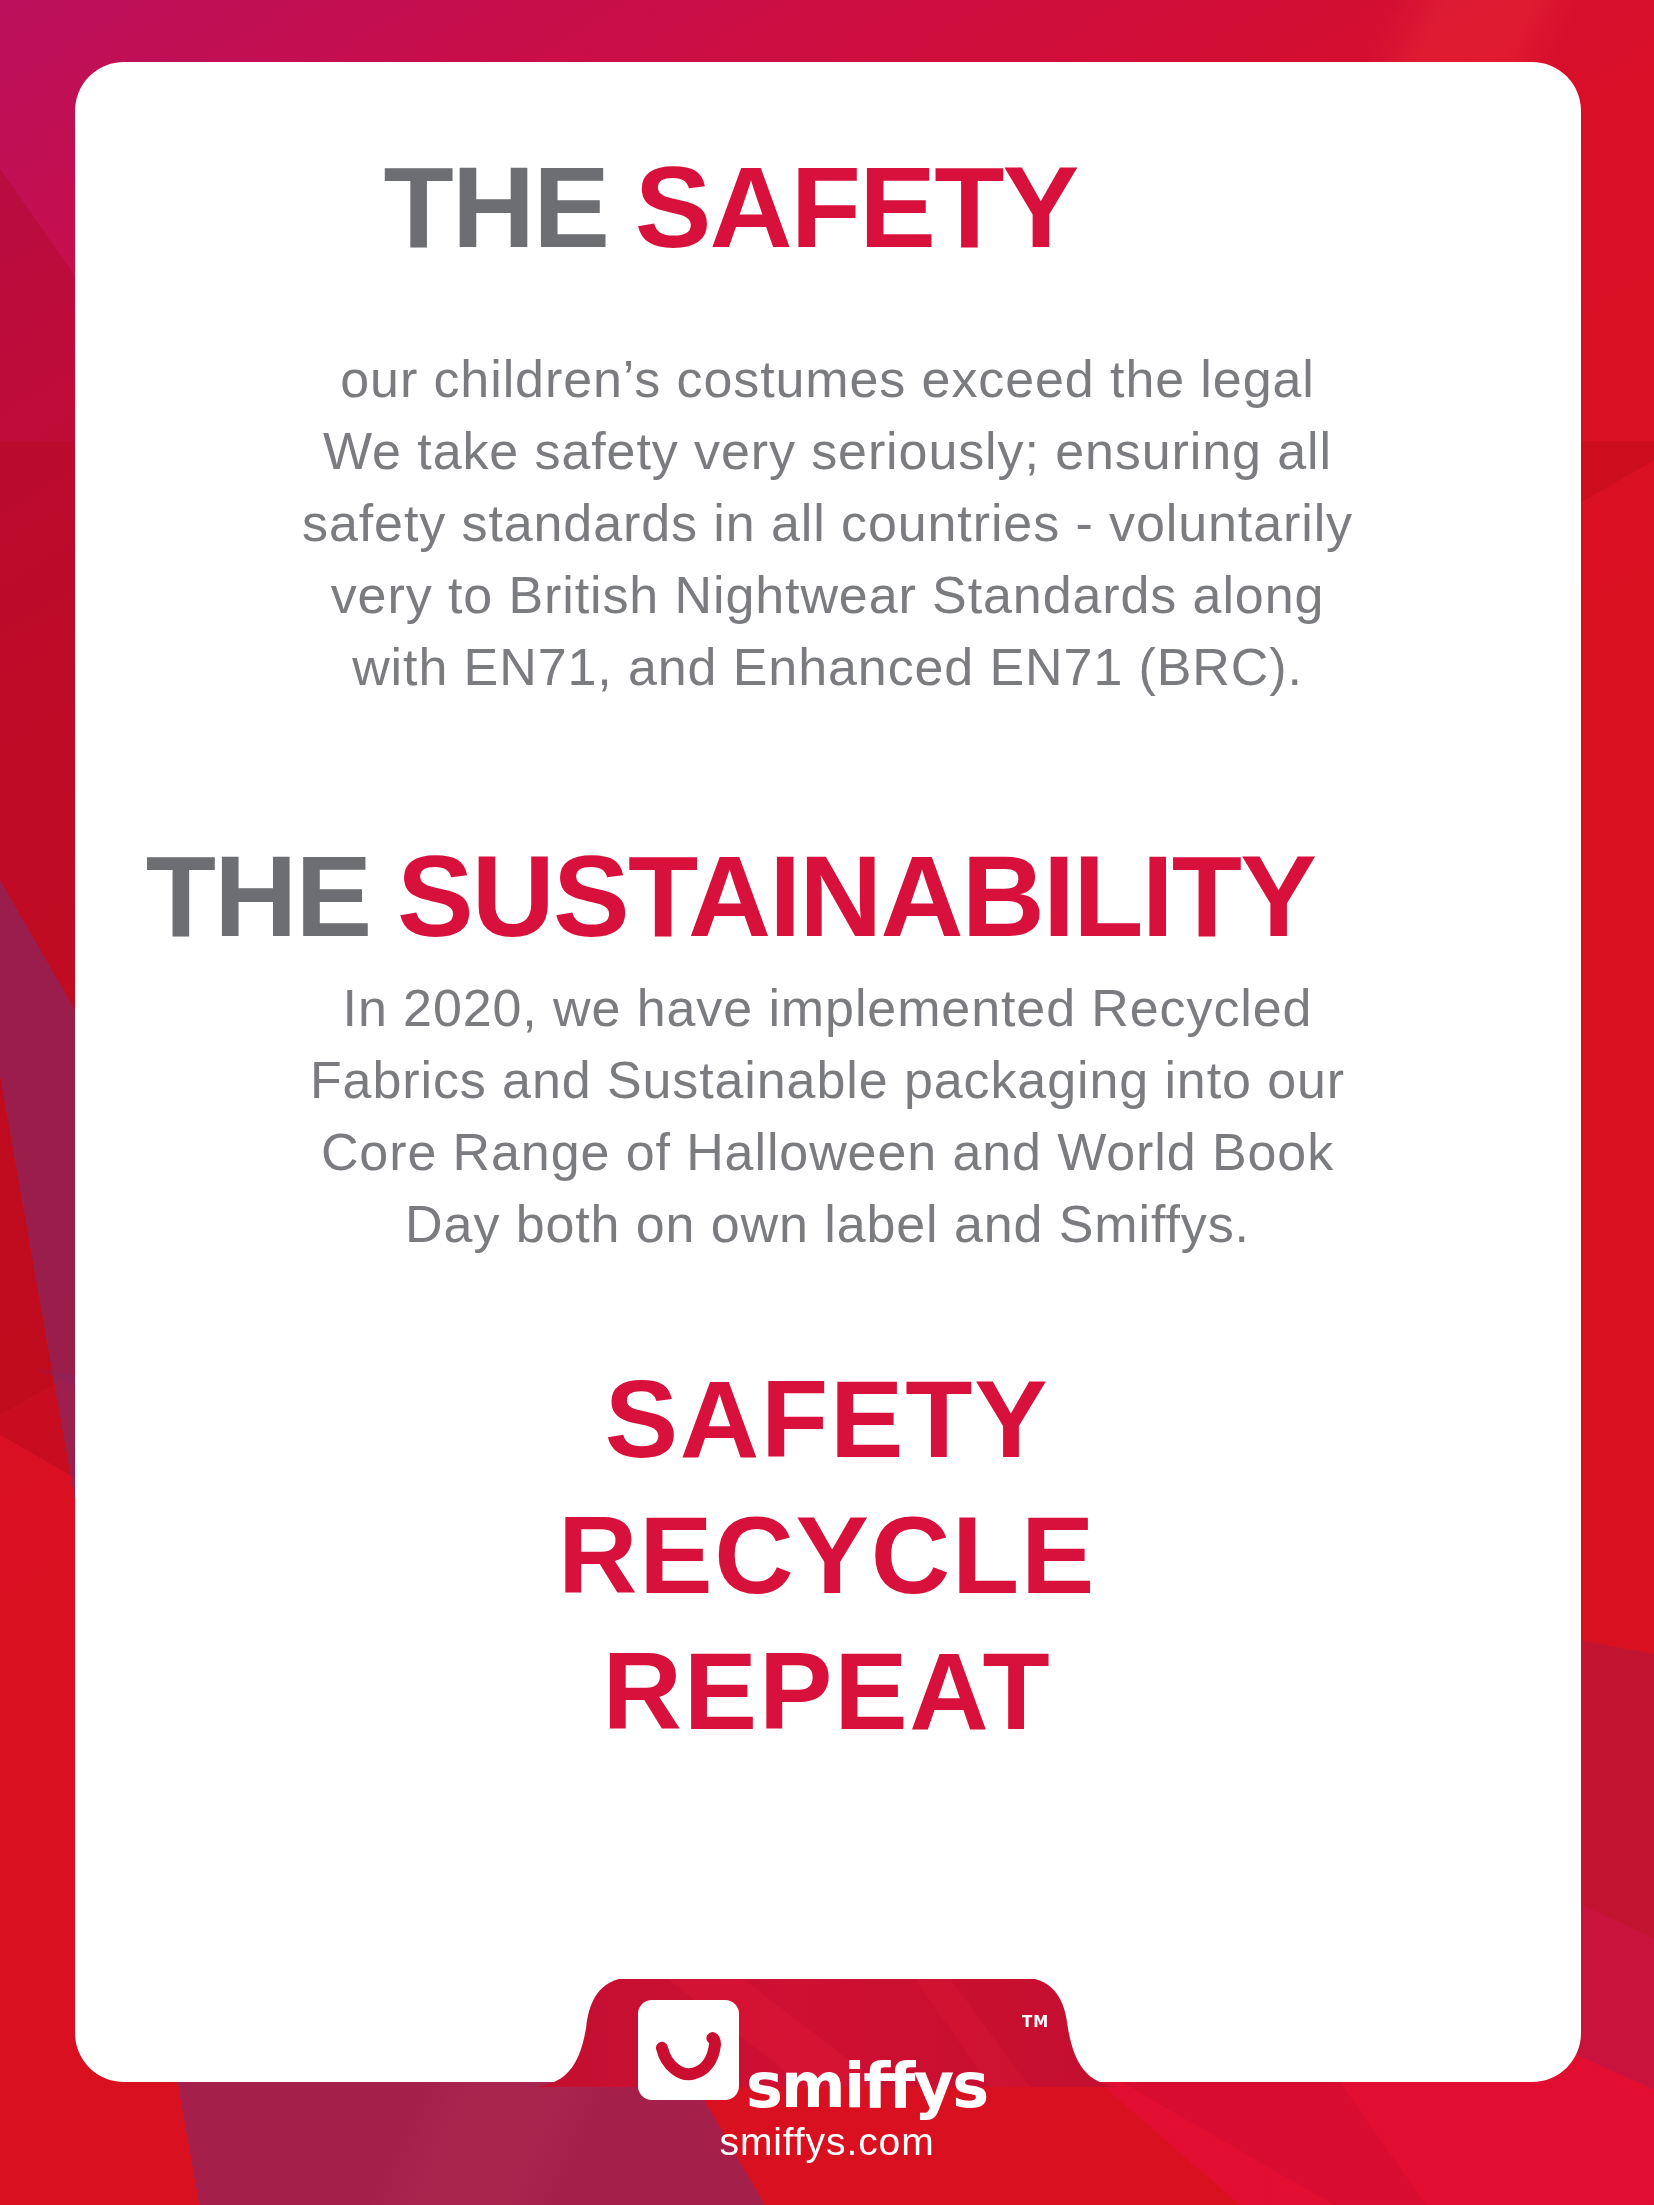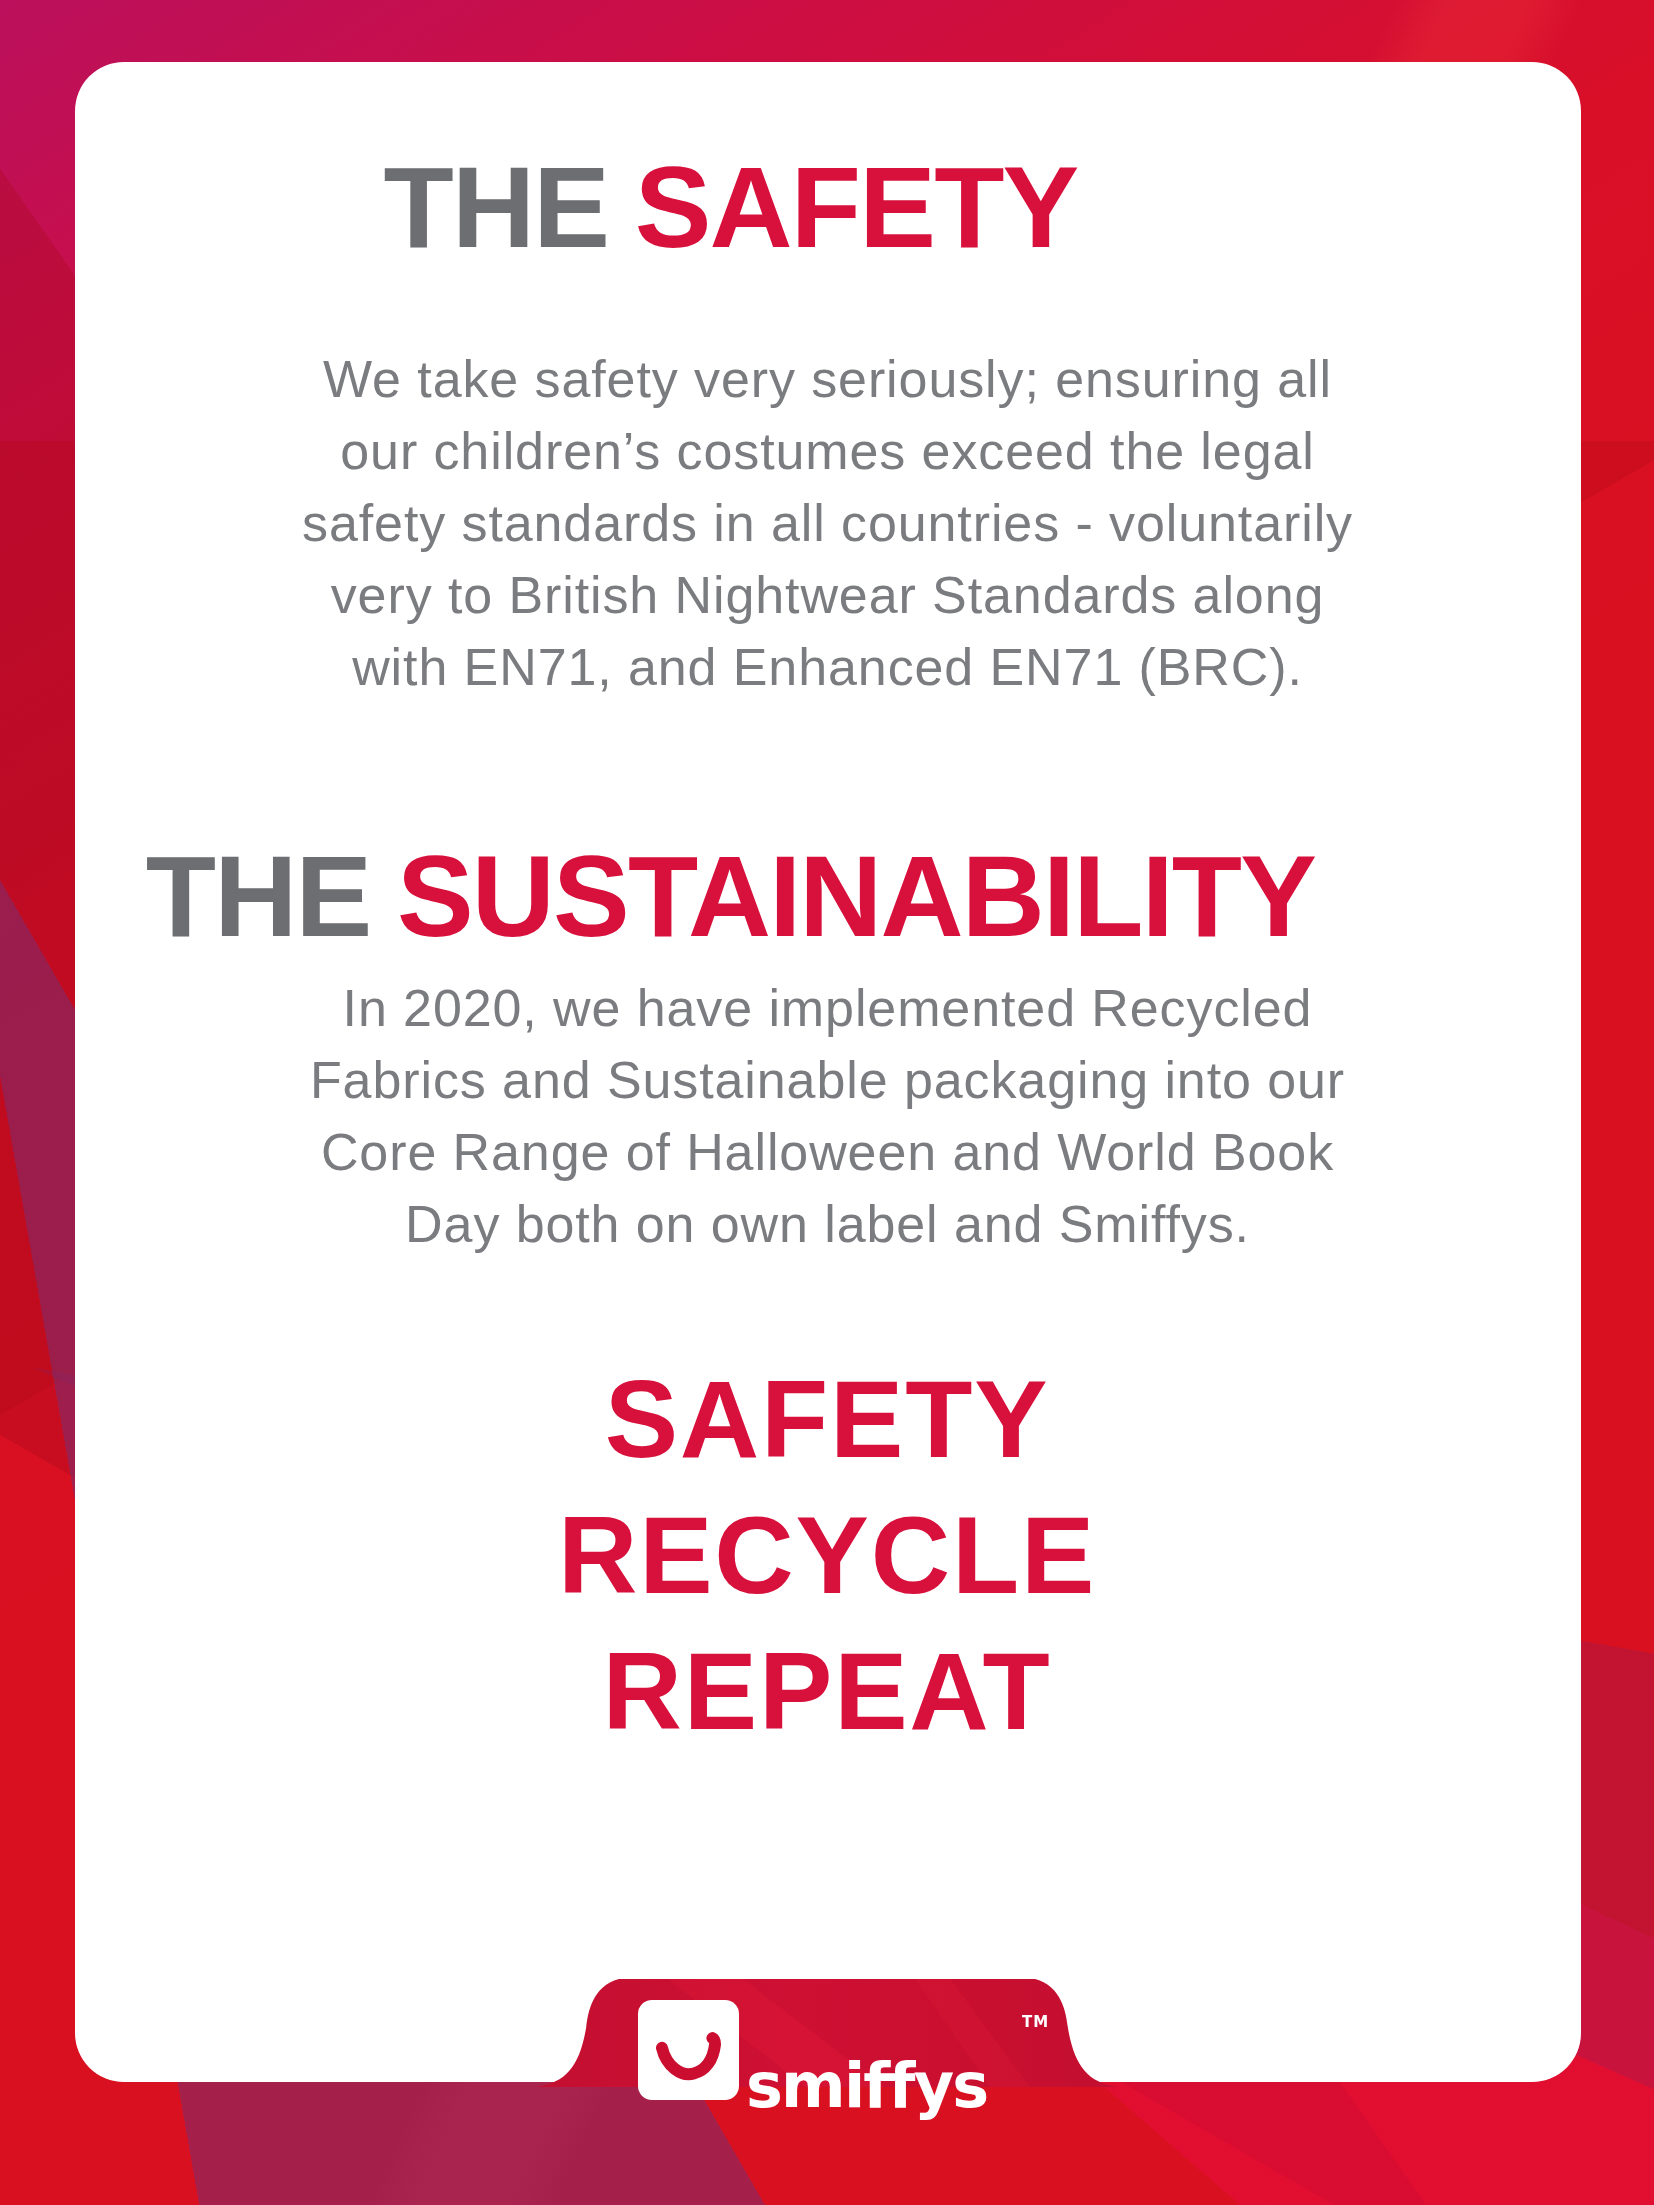--- a/index.html
+++ b/index.html
@@ -91,22 +91,22 @@
 
 <div class="page">
 
   <div class="card"></div>
 
   <div class="h-line h1">
     <span class="h-gray">THE</span><span class="h-red">SAFETY</span>
   </div>
 
   <div class="para para1">
+    <div>our children’s costumes exceed the legal</div>
     <div>We take safety very seriously; ensuring all</div>
-    <div>our children’s costumes exceed the legal</div>
     <div>safety standards in all countries - voluntarily</div>
     <div>very to British Nightwear Standards along</div>
     <div>with EN71, and Enhanced EN71 (BRC).</div>
   </div>
 
   <div class="h-line h2">
     <span class="h-gray">THE</span><span class="h-red">SUSTAINABILITY</span>
   </div>
 
   <div class="para para2">
@@ -138,15 +138,16 @@
 
   <div class="logo-box">
     <svg width="101" height="100" viewBox="0 0 114 113">
       <path d="M 27 54 C 32 75 49 87 63 83 C 76 80 85 68 87 50 C 87 46 86 44 84 43" fill="none" stroke="#cb0e2f" stroke-width="13.5" stroke-linecap="round"></path>
     </svg>
   </div>
 
   <div class="wordmark">smiffys</div>
   <div class="tm">TM</div>
 
+  <div class="site">smiffys.com</div>
 
 </div>
 
 
 </body></html>

